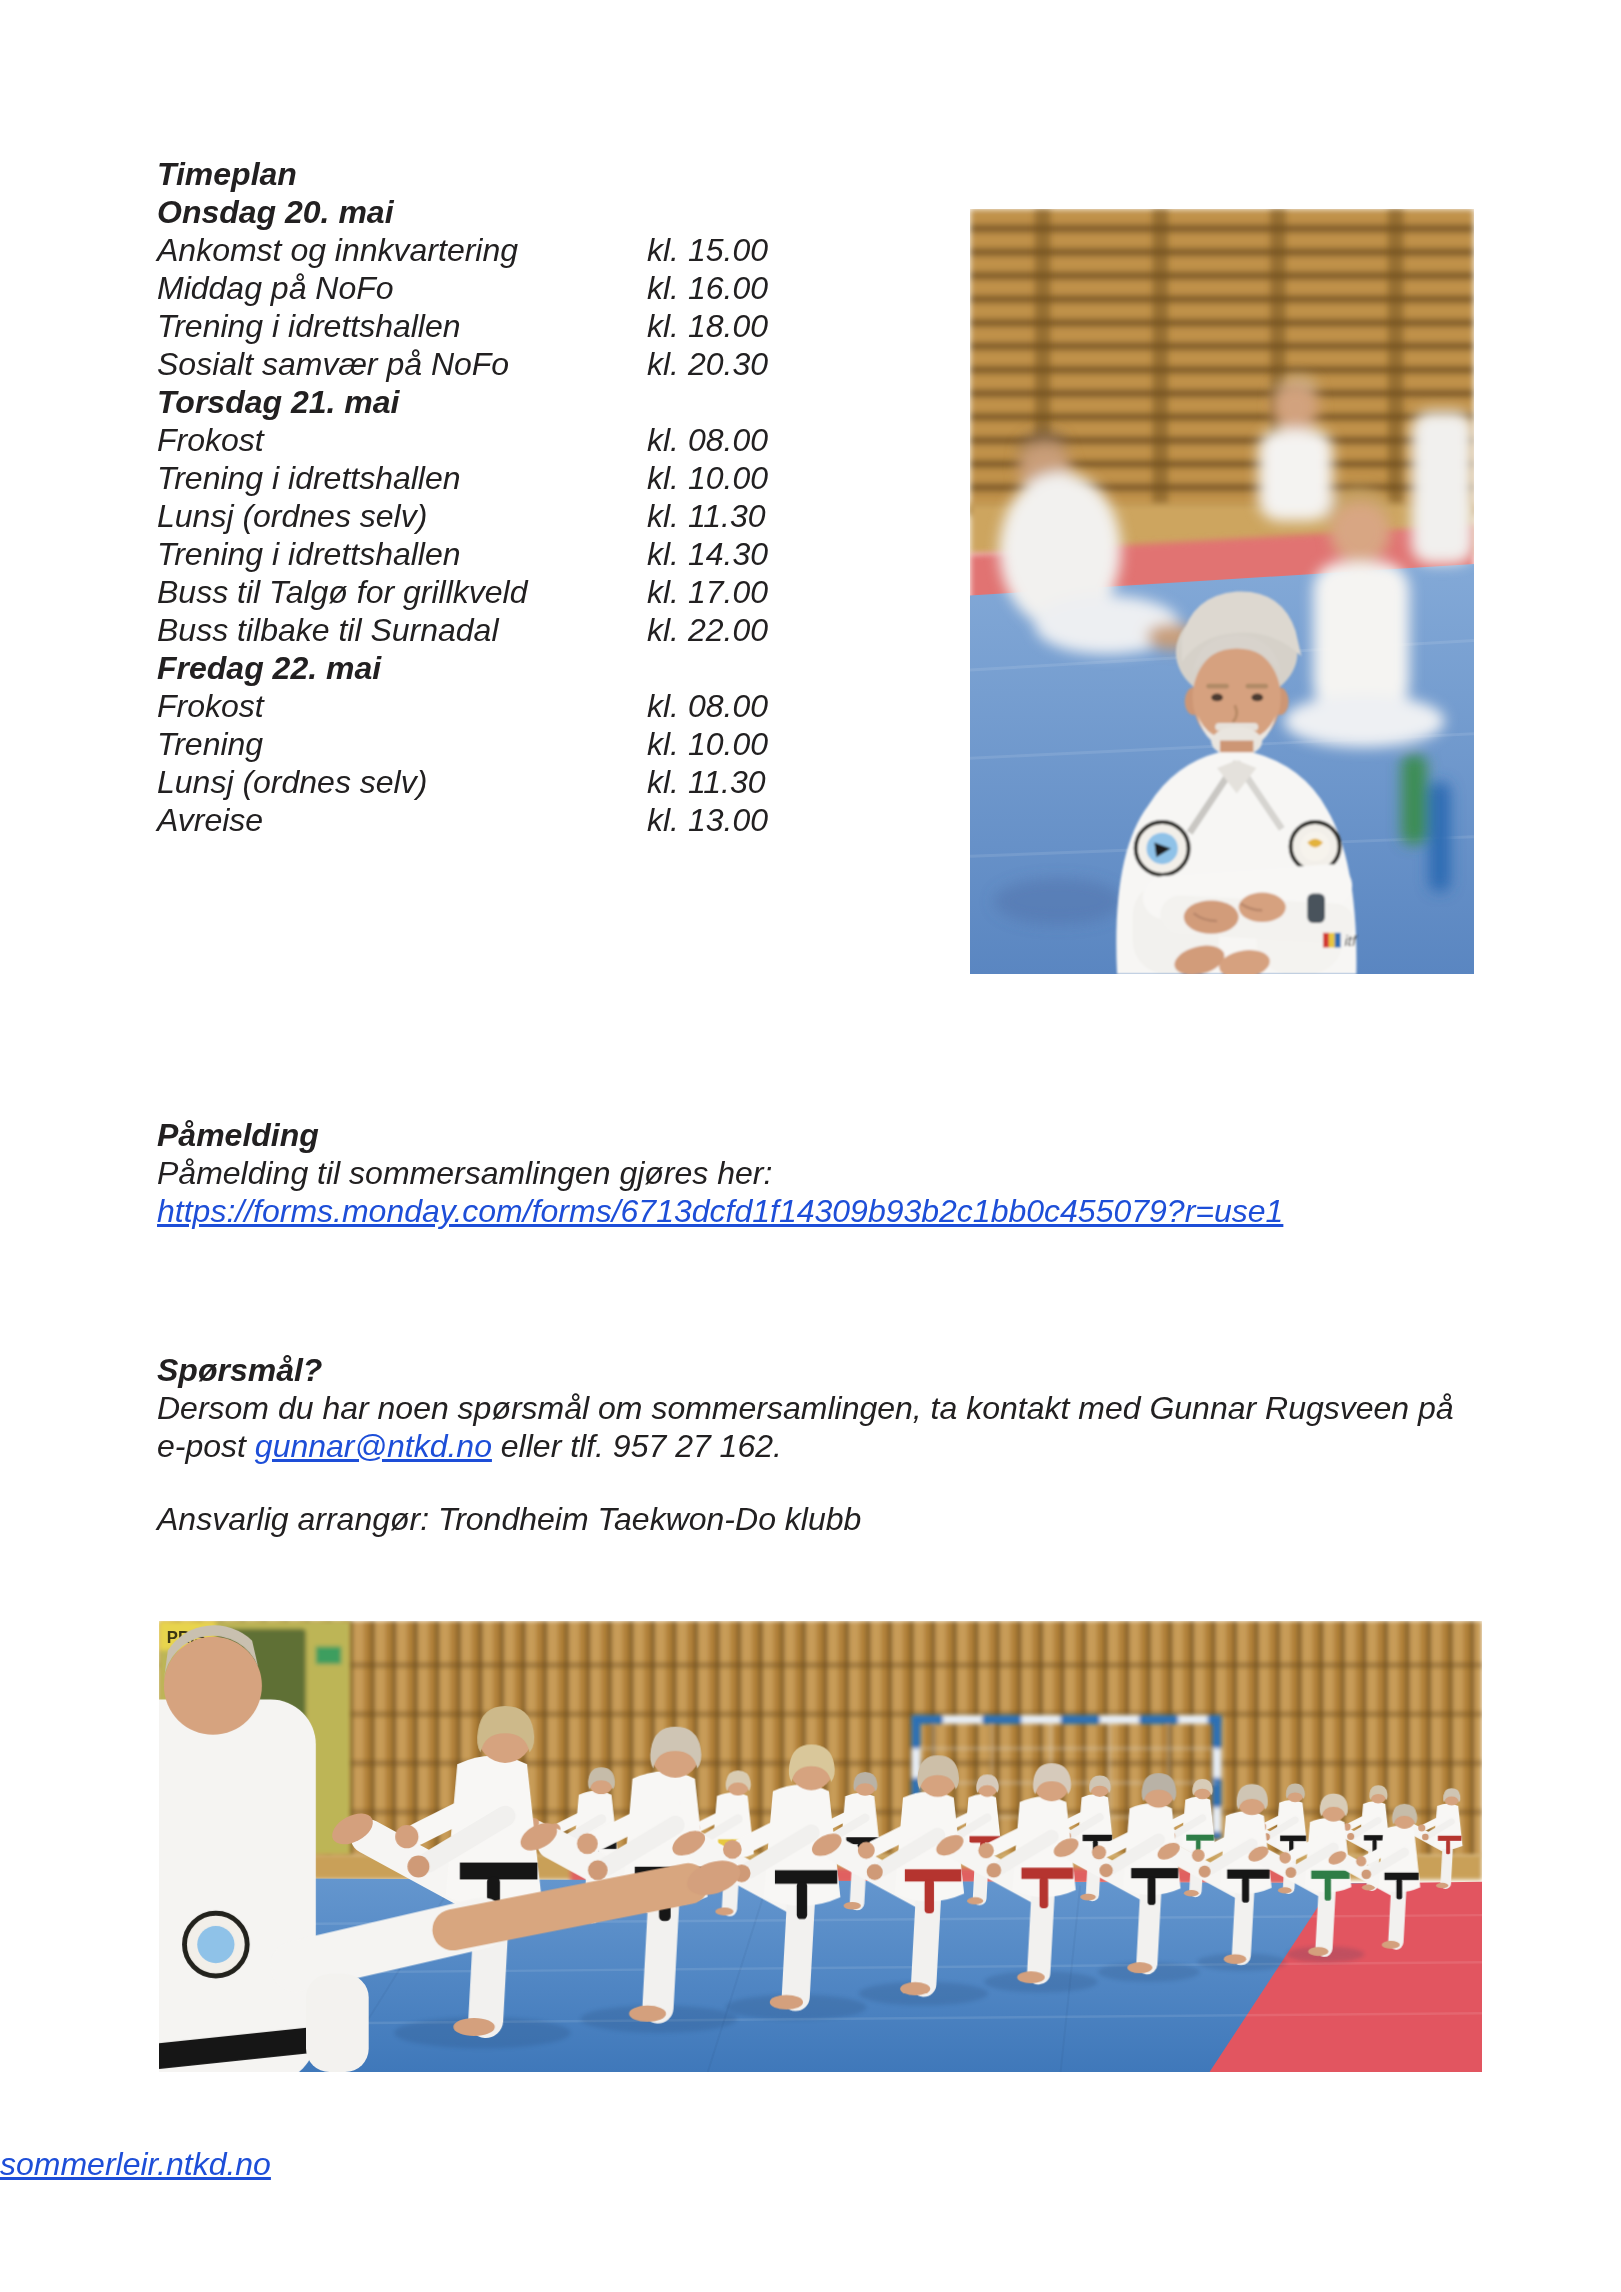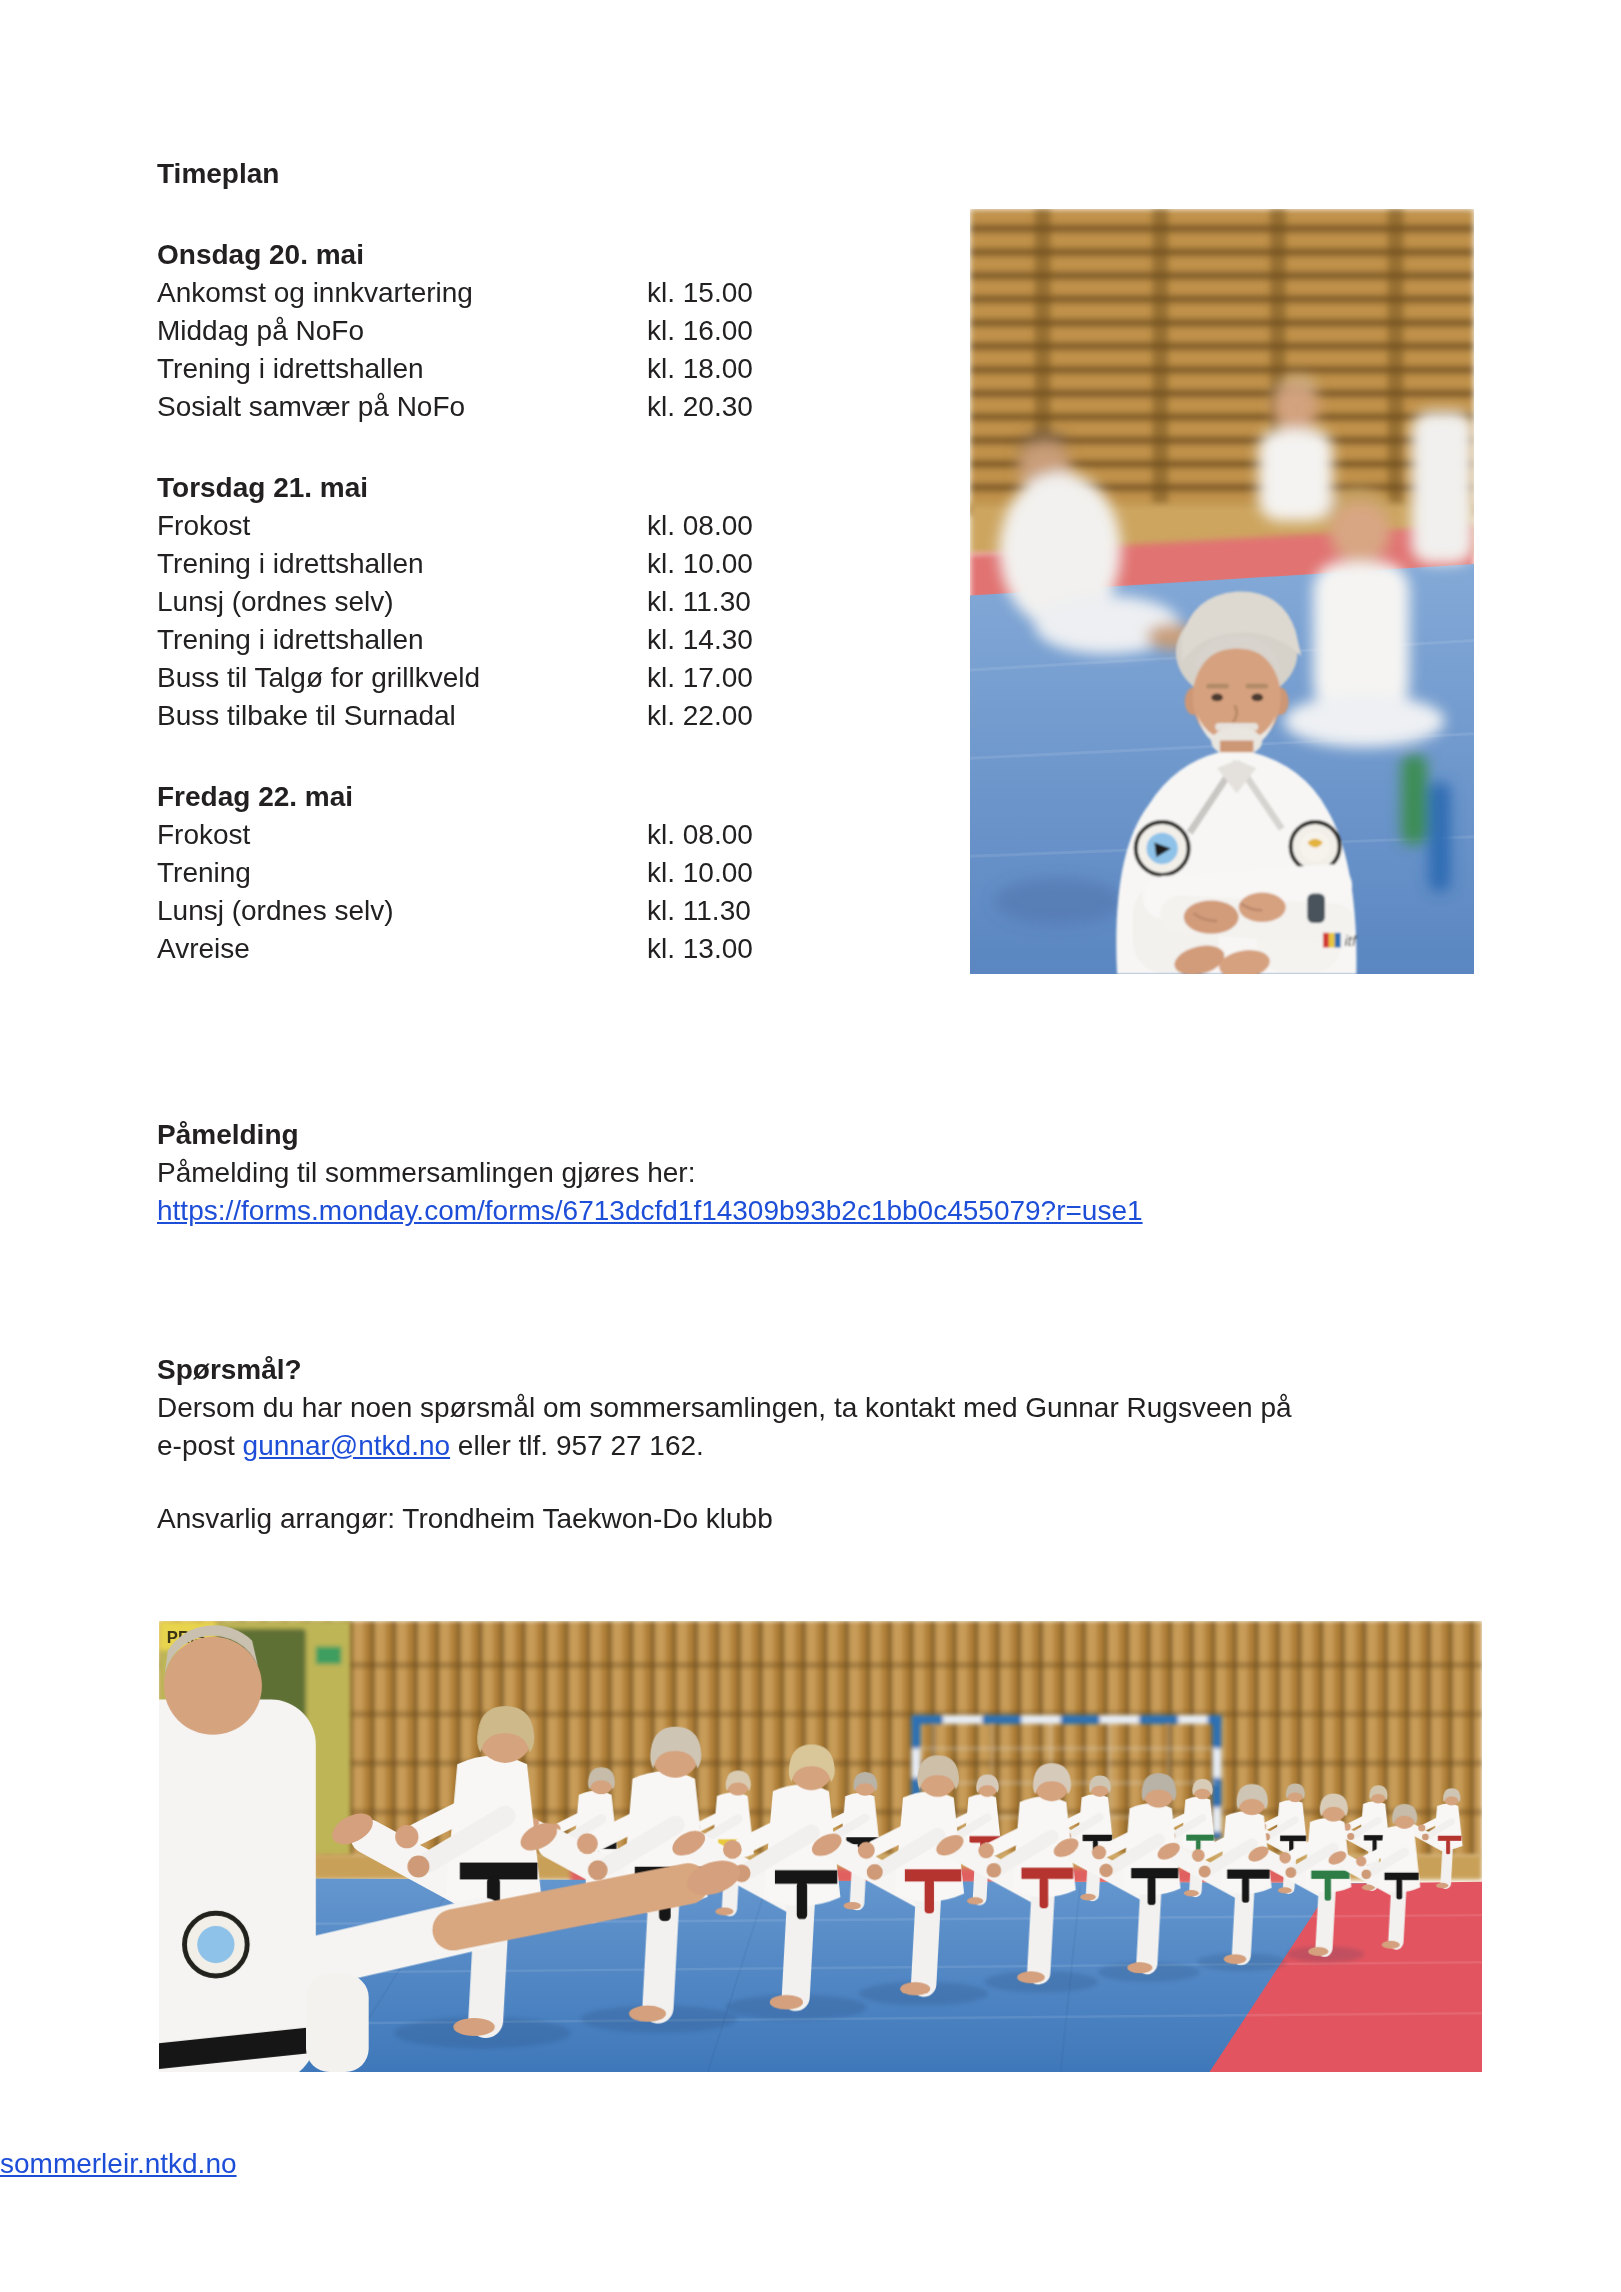--- a/index.html
+++ b/index.html
@@ -1,22 +1,22 @@
 <!DOCTYPE html>
 <html><head>
 <meta charset="utf-8">
 <style>
   *{margin:0;padding:0;box-sizing:border-box}
   html,body{background:#ffffff}
   body{width:1621px;height:2293px;position:relative;overflow:hidden;
        font-family:"Liberation Sans",sans-serif;color:#222021;}
   .abs{position:absolute}
-  .txt{font-size:28px;line-height:38px;}
+  .txt{font-size:32px;line-height:38px;font-style:italic;}
   .bold{font-weight:700}
-  .day{margin-top:43px}
+  .day{}
   .day:first-of-type{margin-top:47px}
   .row{position:relative}
   .row .time{position:absolute;left:490px;top:0}
   a.link{color:#1d4ed8;text-decoration:underline;cursor:pointer}
   #schedule{left:157px;top:155px;width:814px}
   #photo-top{left:970px;top:209px;width:504px;height:765px}
   #registration{left:157px;top:1116px;width:1333px}
   #questions{left:157px;top:1351px;width:1333px}
   #organizer{left:157px;top:1500px;width:1333px}
   #photo-bottom{left:159px;top:1621px;width:1323px;height:451px}

